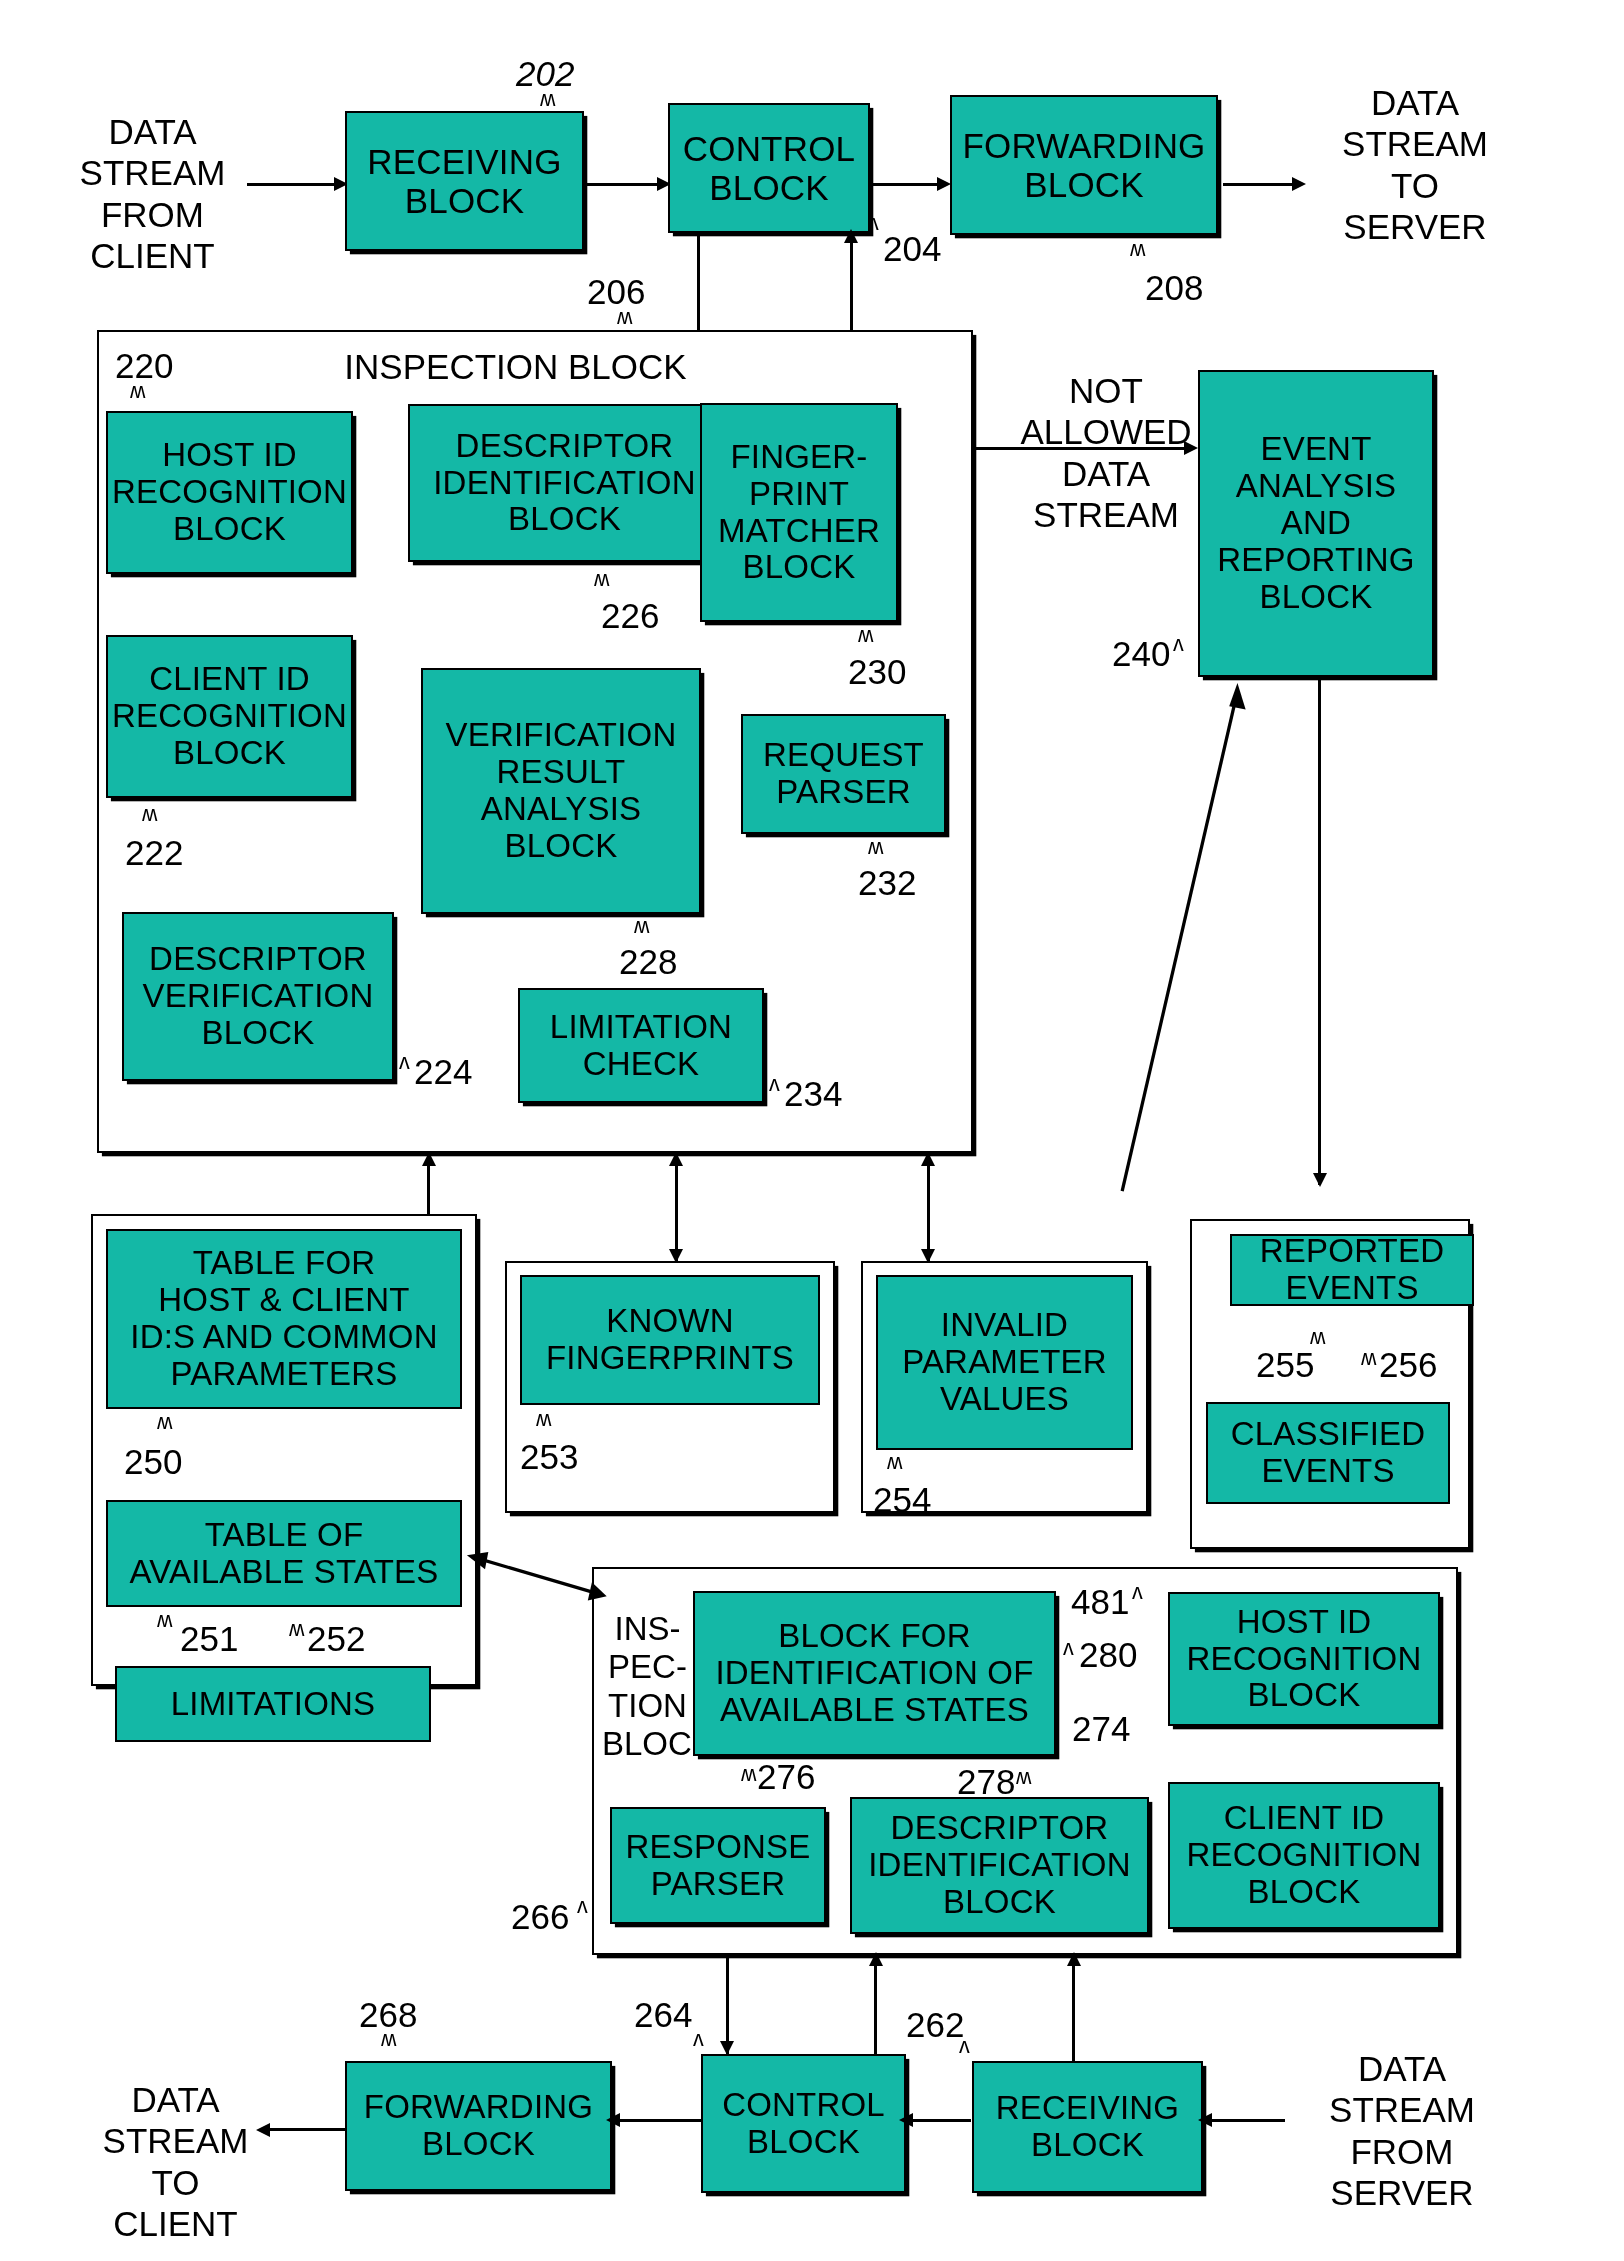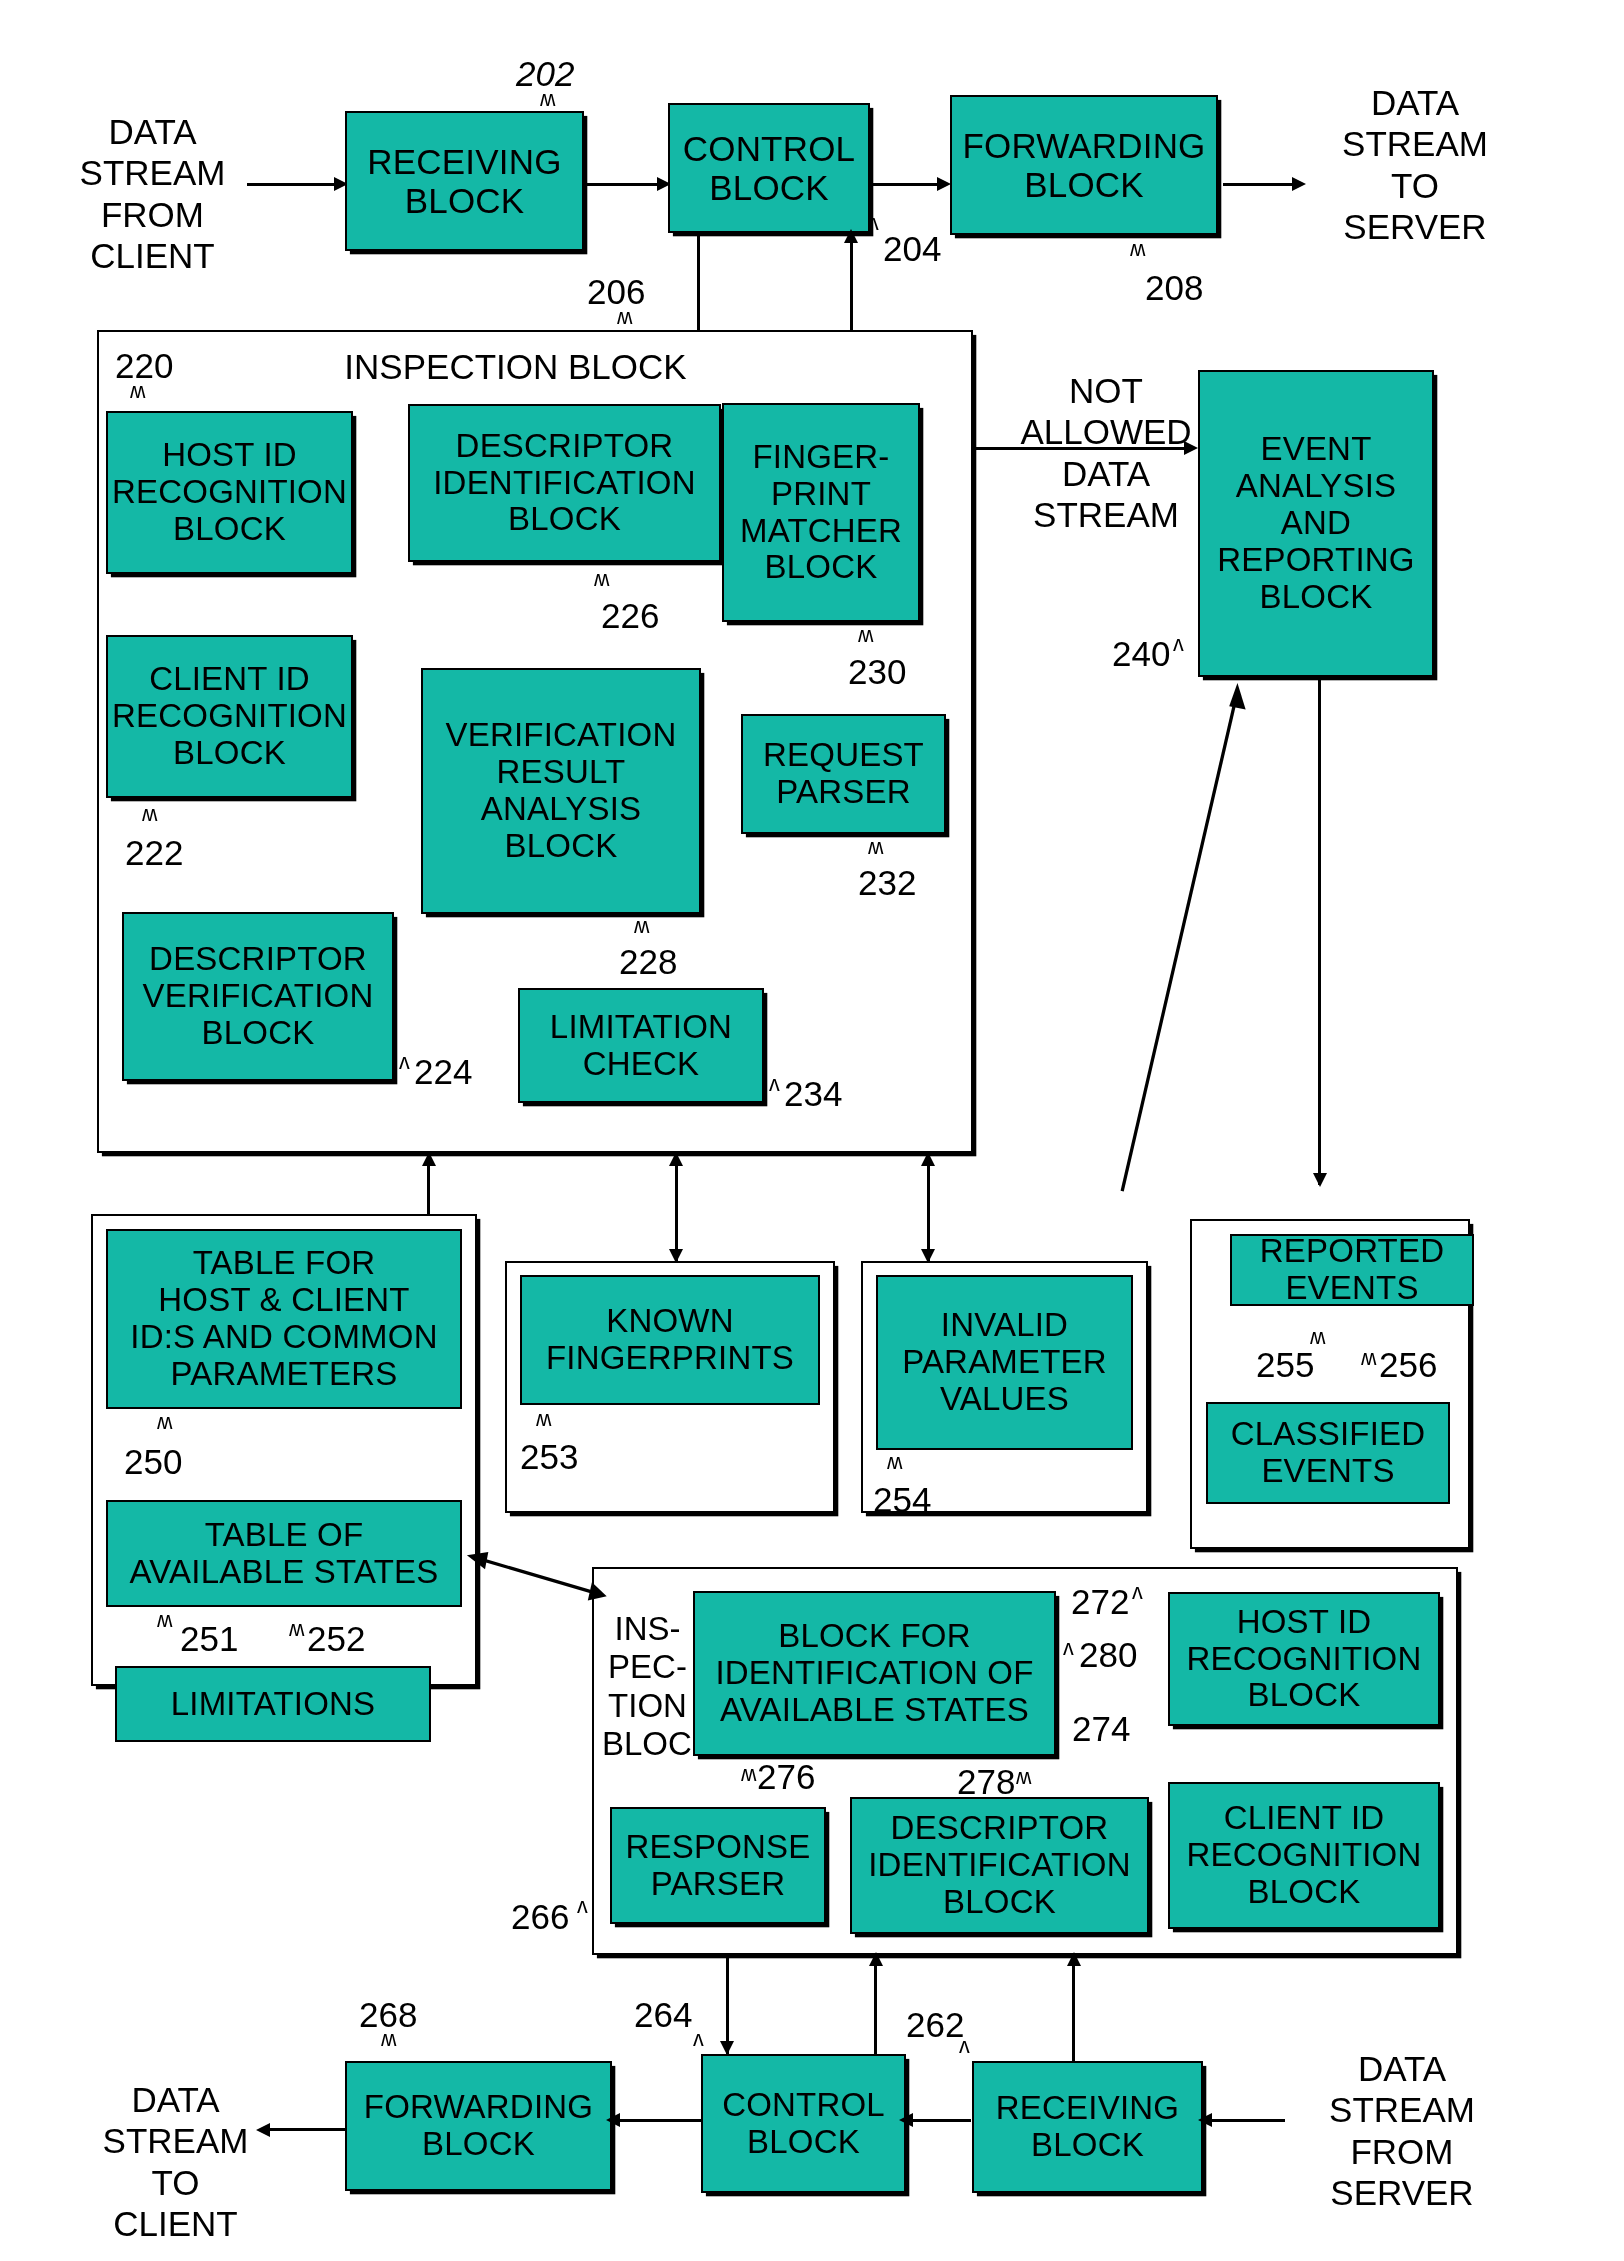--- a/index.html
+++ b/index.html
@@ -150,21 +150,21 @@
   </div>
 
   <div class="box f40" style="left:408px; top:404px; width:313px; height:158px;">
     <span class="txt" style="white-space: pre-line;">DESCRIPTOR
 IDENTIFICATION
 BLOCK</span>
   </div>
   <div class="squig" style="left:594px; top:569px;">ʍ</div>
   <div class="refnum f42" style="left:601px; top:596px;">226</div>
 
-  <div class="box f40" style="left:722px; top:403px; width:198px; height:219px;">
+  <div class="box f40" style="left:700px; top:403px; width:198px; height:219px;">
     <span class="txt" style="white-space: pre-line;">FINGER-
 PRINT
 MATCHER
 BLOCK</span>
   </div>
   <div class="squig" style="left:858px; top:625px;">ʍ</div>
   <div class="refnum f42" style="left:848px; top:652px;">230</div>
 
   <div class="box f40" style="left:106px; top:635px; width:247px; height:163px;">
     <span class="txt" style="white-space: pre-line;">CLIENT ID
@@ -306,21 +306,21 @@
 BLOCK</div>
 
   <div class="refnum f42" style="left:511px; top:1897px;">266</div>
   <div class="squig" style="left:577px; top:1896px;">ʌ</div>
 
   <div class="box f40" style="left:693px; top:1591px; width:363px; height:165px;">
     <span class="txt" style="white-space: pre-line;">BLOCK FOR
 IDENTIFICATION OF
 AVAILABLE STATES</span>
   </div>
-  <div class="refnum f42" style="left:1071px; top:1582px;">272</div>
+  <div class="refnum f42" style="left:1071px; top:1582px;">481</div>
   <div class="squig" style="left:1132px; top:1582px;">ʌ</div>
 
   <div class="squig" style="left:1063px; top:1638px;">ʌ</div>
   <div class="refnum f42" style="left:1079px; top:1635px;">280</div>
 
   <div class="refnum f42" style="left:1072px; top:1709px;">274</div>
 
   <div class="box f40" style="left:1168px; top:1592px; width:272px; height:134px;">
     <span class="txt" style="white-space: pre-line;">HOST ID
 RECOGNITION

